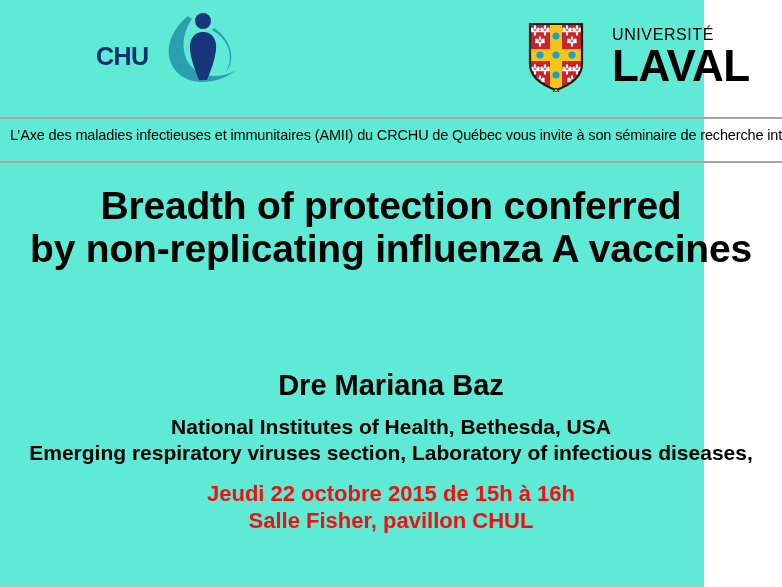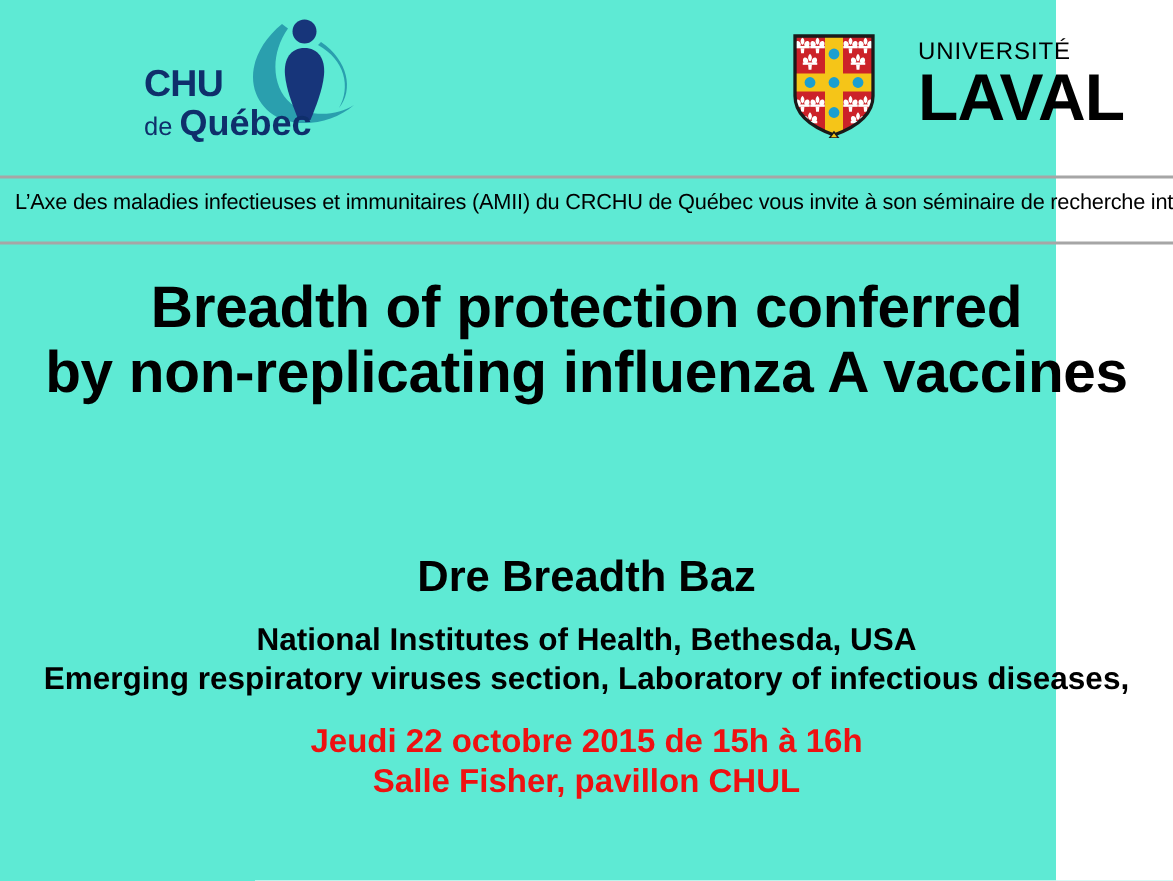--- a/index.html
+++ b/index.html
@@ -191,21 +191,20 @@
       <svg class="chu-mark" viewBox="0 0 92 76">
 
         <path d="M34 4 C12 22 8 48 26 63 C40 74 66 72 82 58 C70 66 50 66 40 57 C27 46 26 24 38 7 Z" fill="#2a9fae"></path>
         <path d="M60 16 C78 28 82 48 72 60 C80 46 76 28 58 18 Z" fill="#2a9fae"></path>
 
         <circle cx="49" cy="9" r="8" fill="#17357a"></circle>
         <path d="M49 20 C58 20 63 27 62 38 C61 48 57 58 53 68 L45 68 C41 58 37 48 36 38 C35 27 40 20 49 20 Z" fill="#17357a"></path>
       </svg>
       <div class="chu-text">
         <div class="chu-line1">CHU</div>
-        <div class="chu-line2"><span class="de">de </span><b>Québec</b></div>
       </div>
     </div>
 
 
     <div class="logo logo-laval">
       <svg class="laval-shield" viewBox="0 0 56 70">
         <defs>
           <clipPath id="shieldClip">
             <path d="M2 2 L54 2 L54 42 C54 55 42 63 28 68 C14 63 2 55 2 42 Z"></path>
           </clipPath>
@@ -258,21 +257,21 @@
   <div class="rule rule-top"></div>
   <div class="rule rule-bottom"></div>
 
   <div class="invite">L’Axe des maladies infectieuses et immunitaires (AMII) du CRCHU de Québec vous invite à son séminaire de recherche intitulé :</div>
 
   <div class="title">
     <div>Breadth of protection conferred</div>
     <div>by non-replicating influenza A vaccines</div>
   </div>
 
-  <div class="speaker-name">Dre Breadth Baz</div>
+  <div class="speaker-name">Dre Mariana Baz</div>
   <div class="speaker-affil">
     <div>National Institutes of Health, Bethesda, USA</div>
     <div>Emerging respiratory viruses section, Laboratory of infectious diseases,</div>
   </div>
 
   <div class="event-info">
     <div>Jeudi 22 octobre 2015 de 15h à 16h</div>
     <div>Salle Fisher, pavillon CHUL</div>
   </div>
 

